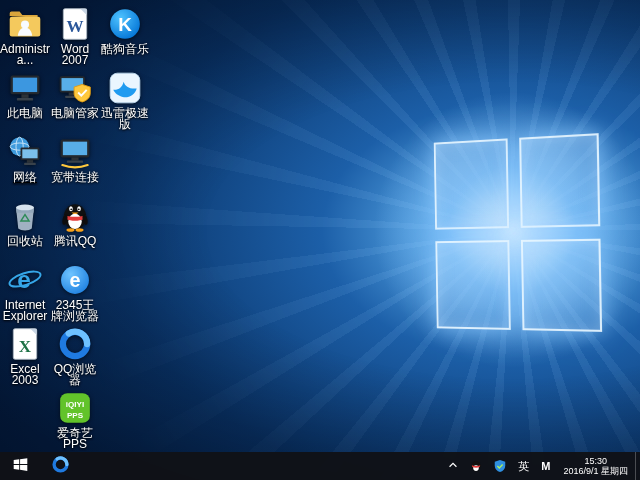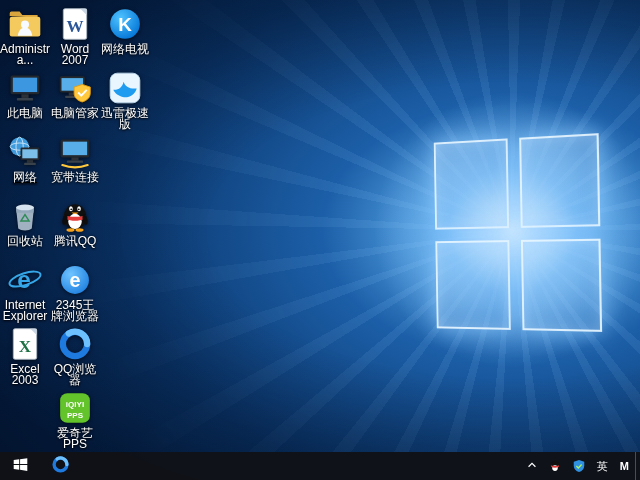--- a/index.html
+++ b/index.html
@@ -100,21 +100,21 @@
             <defs>
               <radialGradient id="gkg" cx="35%" cy="30%" r="80%">
                 <stop offset="0" stop-color="#4fc3ff"></stop>
                 <stop offset="1" stop-color="#0071d4"></stop>
               </radialGradient>
             </defs>
             <circle cx="20" cy="20" r="16.5" fill="url(#gkg)"></circle>
             <text x="20" y="27.5" text-anchor="middle" font-size="21" font-weight="bold" fill="#fff">K</text>
           </svg>
         </div>
-        <div class="lbl">网络电视</div>
+        <div class="lbl">酷狗音乐</div>
       </div>
       <div class="desktop-icon" style="left: 0px; top: 70px;">
         <div class="ico">
           <svg viewBox="0 0 40 40">
             <rect x="4" y="6" width="32" height="21" rx="2" fill="#23282e"></rect>
             <rect x="6.5" y="8.5" width="27" height="16" fill="#3c97e0"></rect>
             <rect x="16" y="27" width="8" height="4" fill="#2c3238"></rect>
             <rect x="11" y="31" width="18" height="3" rx="1" fill="#39424b"></rect>
           </svg>
         </div>
@@ -292,16 +292,20 @@
     <span class="tray-ico">
       <svg viewBox="0 0 40 40" width="14" height="14">
         <path d="M20 3l15 5v11c0 9-6.5 15.5-15 18C11.5 34.5 5 28 5 19V8z" fill="#2f8fe0"></path>
         <path d="M12.5 20l5.5 5.5 9.5-10" stroke="#aef25e" stroke-width="4" fill="none"></path>
       </svg>
     </span>
 
     <button class="ime">英</button>
     <button class="ime-badge">M</button>
 
+    <div class="clock">
+      <div>15:30</div>
+      <div>2016/9/1 星期四</div>
+    </div>
 
     <div class="show-desktop"></div>
   </div>
 </div>
 
 </body></html>

